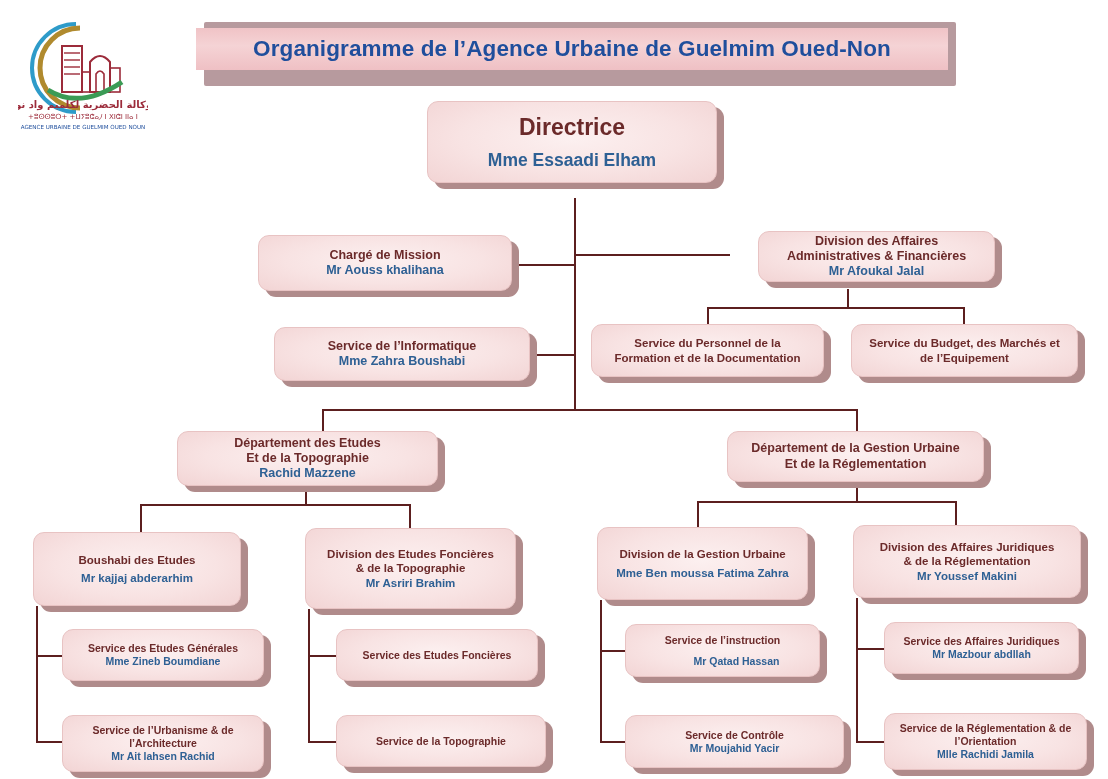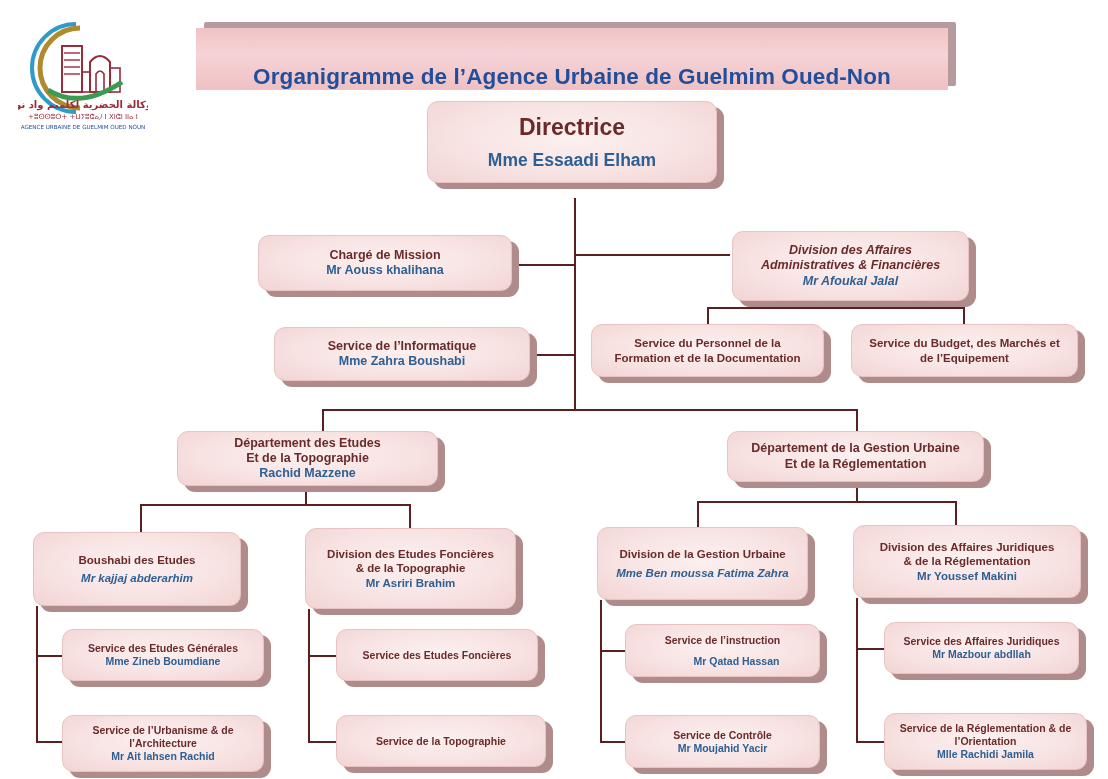--- a/index.html
+++ b/index.html
@@ -5,23 +5,23 @@
   html,body{margin:0;padding:0;}
   body{width:1108px;height:779px;background:#ffffff;font-family:"Liberation Sans",sans-serif;overflow:hidden;position:relative;}
   #stage{position:relative;width:1108px;height:779px;}
 
   
   .logo{position:absolute;left:18px;top:16px;width:130px;height:122px;}
   .logo svg{display:block;}
 
   
   .title-shadow{position:absolute;left:204px;top:22px;width:752px;height:64px;background:#B79A9E;border-radius:2px;}
-  .title-box{position:absolute;left:196px;top:28px;width:752px;height:62px;
+  .title-box{position:absolute;left:196px;top:28px;width:752px;height:42px;
       background:linear-gradient(180deg,#F0C3C6 0%,#F5D3D5 42%,#EFC0C4 100%);
-      display:flex;align-items:flex-end;justify-content:center;}
+      display:flex;align-items:center;justify-content:center;}
   .title-text{color:#1F4E9C;font-size:22.5px;font-weight:bold;letter-spacing:.1px;white-space:nowrap;}
 
   
   .ln{position:absolute;background:#5C1F1F;}
   .lv{width:2px;}
   .lh{height:2px;}
 
   
   .node{position:absolute;}
   .node .shadow{position:absolute;left:7px;top:6px;width:100%;height:100%;
@@ -33,21 +33,21 @@
       padding:2px 8px;text-align:center;}
   .role{color:#6B2A2A;font-weight:bold;line-height:1.22;}
   .pers{color:#2E6094;font-weight:bold;line-height:1.22;}
 
   
   .f10 .role,.f10 .pers{font-size:10.5px;}
   .f11 .role,.f11 .pers{font-size:11.5px;}
   .f12 .role,.f12 .pers{font-size:12.5px;}
   .f-dir .role{font-size:23px;margin-bottom:9px;}
   .f-dir .pers{font-size:17.5px;}
-  .gap4 .pers{margin-top:4px;font-style:italic;}
+  .gap4 .pers{margin-top:4px;}
   .gap8 .pers{margin-top:8px;padding-left:28px;}
 </style>
 </head>
 <body>
 
 <div id="stage">
 
   <div class="logo">
     <svg width="130" height="122" viewBox="0 0 130 122" xmlns="http://www.w3.org/2000/svg">
 
@@ -130,21 +130,21 @@
   </div>
 
   <div class="node f12" style="left:258px;top:235px;width:254px;height:56px;">
     <div class="shadow"></div>
     <div class="body">
       <div class="role">Chargé de Mission</div>
       <div class="pers">Mr Aouss khalihana</div>
     </div>
   </div>
 
-  <div class="node f12" style="left:732px;top:231px;width:237px;height:70px;font-style:italic;">
+  <div class="node f12" style="left:758px;top:231px;width:237px;height:51px;">
     <div class="shadow"></div>
     <div class="body">
       <div class="role" style="white-space:pre-line;">Division des Affaires
 Administratives &amp; Financières</div>
       <div class="pers">Mr Afoukal Jalal</div>
     </div>
   </div>
 
   <div class="node f12" style="left:274px;top:327px;width:256px;height:54px;">
     <div class="shadow"></div>
@@ -253,21 +253,21 @@
   </div>
 
   <div class="node f10 gap8" style="left:625px;top:624px;width:195px;height:53px;">
     <div class="shadow"></div>
     <div class="body">
       <div class="role">Service de l’instruction</div>
       <div class="pers">Mr Qatad Hassan</div>
     </div>
   </div>
 
-  <div class="node f10" style="left:625px;top:715px;width:195px;height:53px;">
+  <div class="node f10" style="left:625px;top:715px;width:195px;height:53px;padding-left:24px;">
     <div class="shadow"></div>
     <div class="body">
       <div class="role">Service de Contrôle</div>
       <div class="pers">Mr Moujahid Yacir</div>
     </div>
   </div>
 
   <div class="node f10" style="left:884px;top:622px;width:195px;height:52px;">
     <div class="shadow"></div>
     <div class="body">

